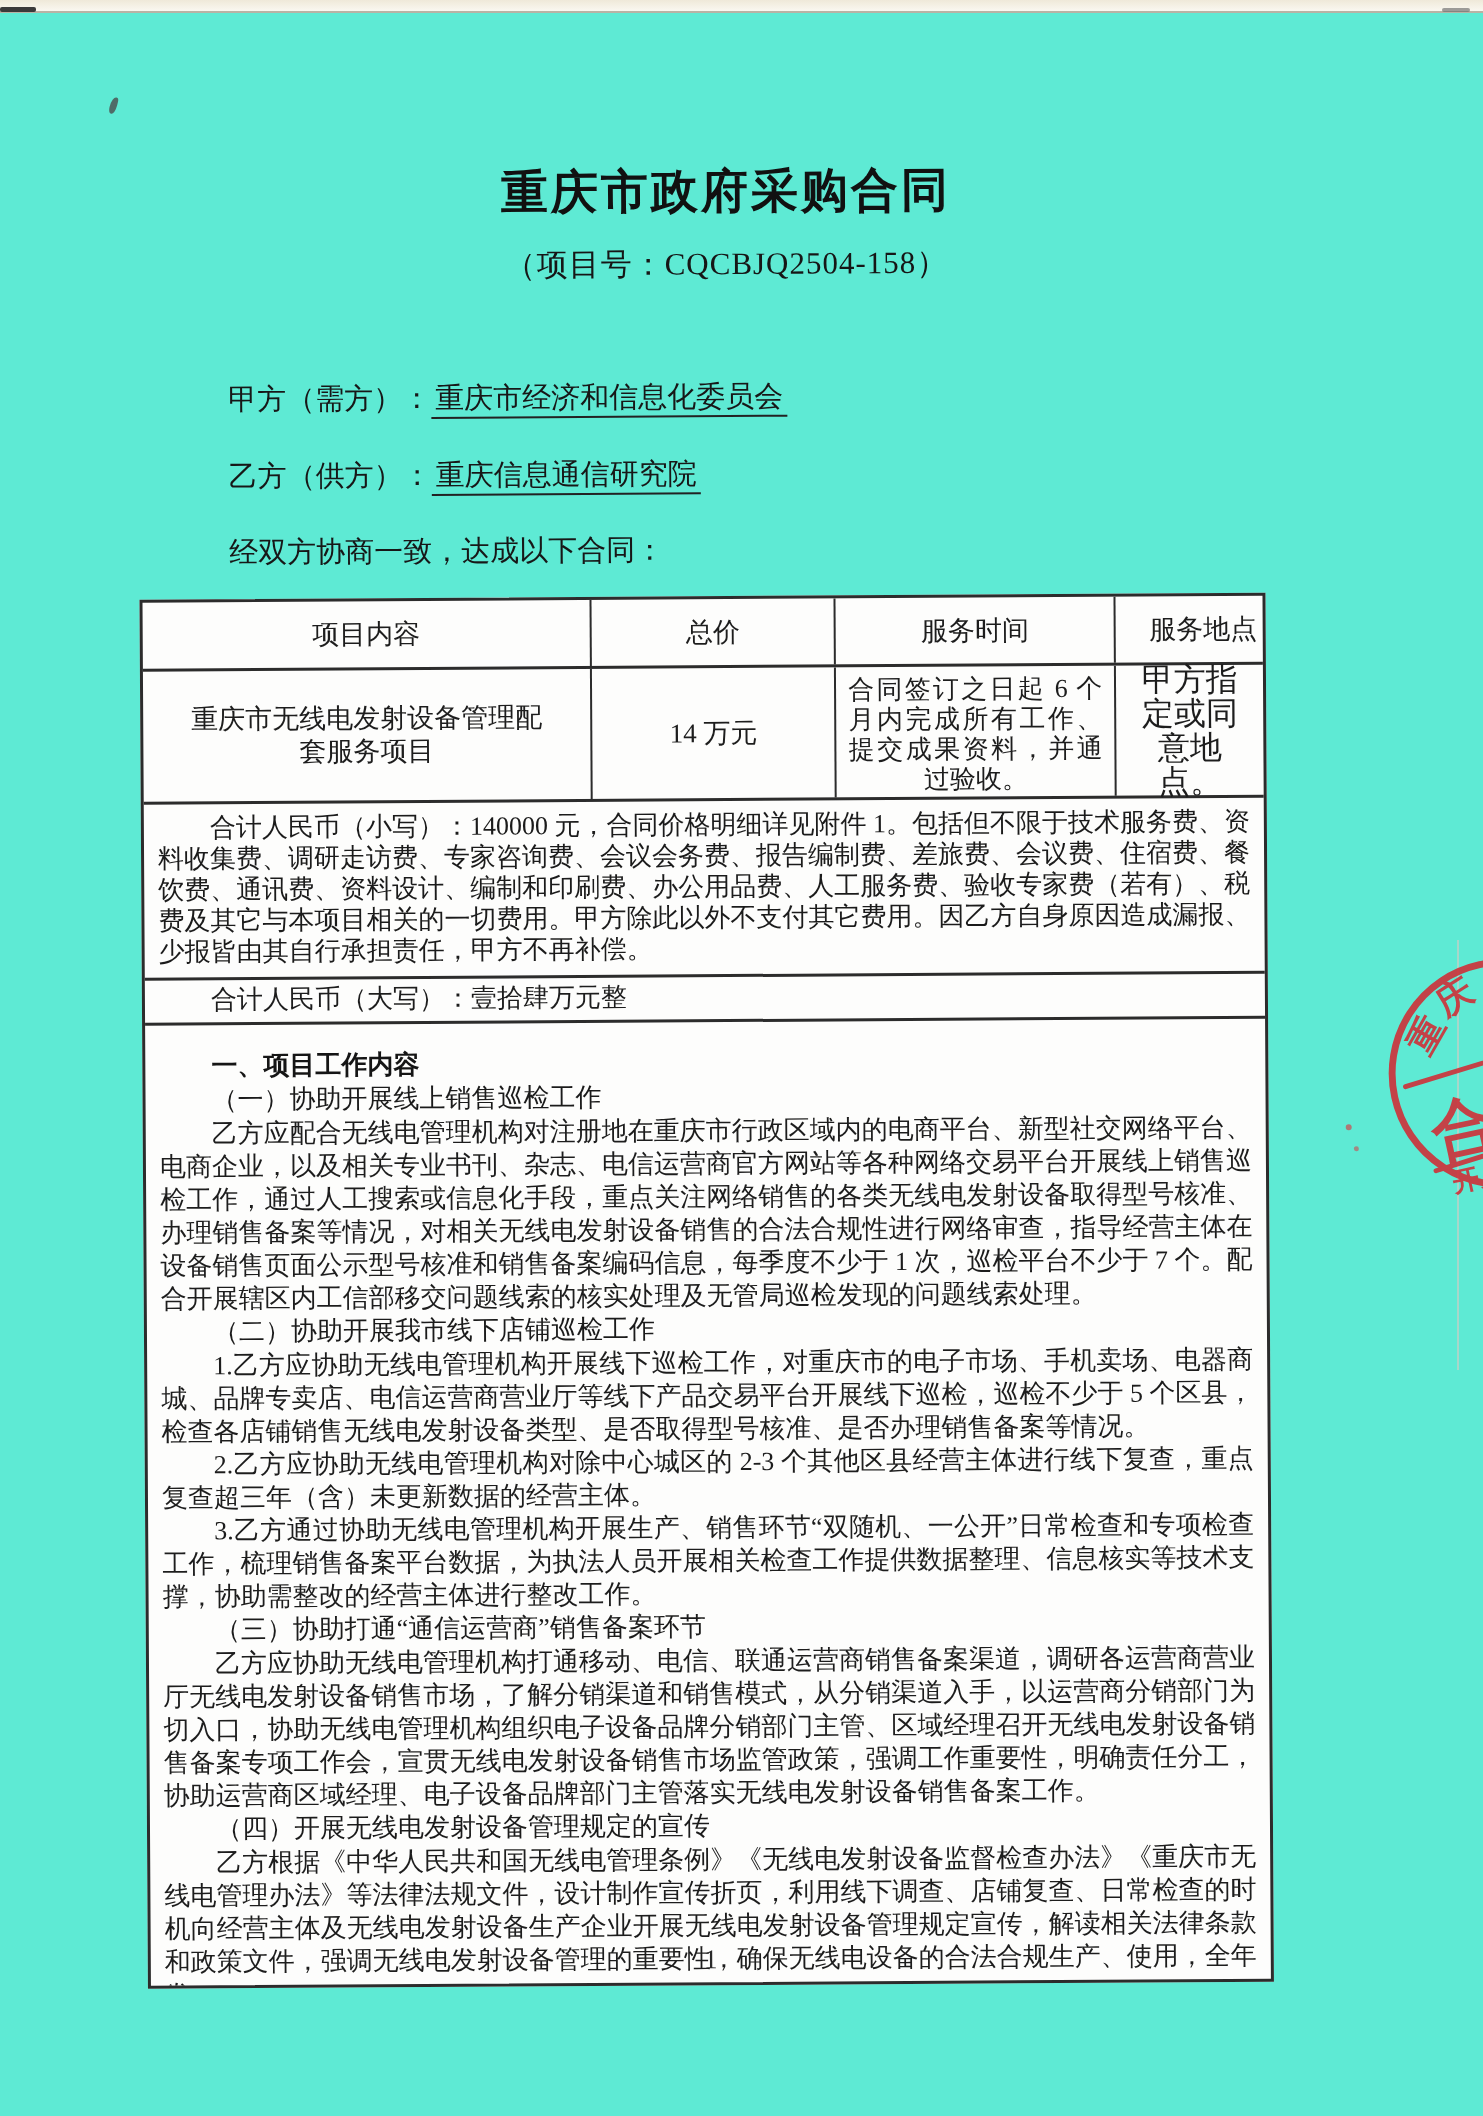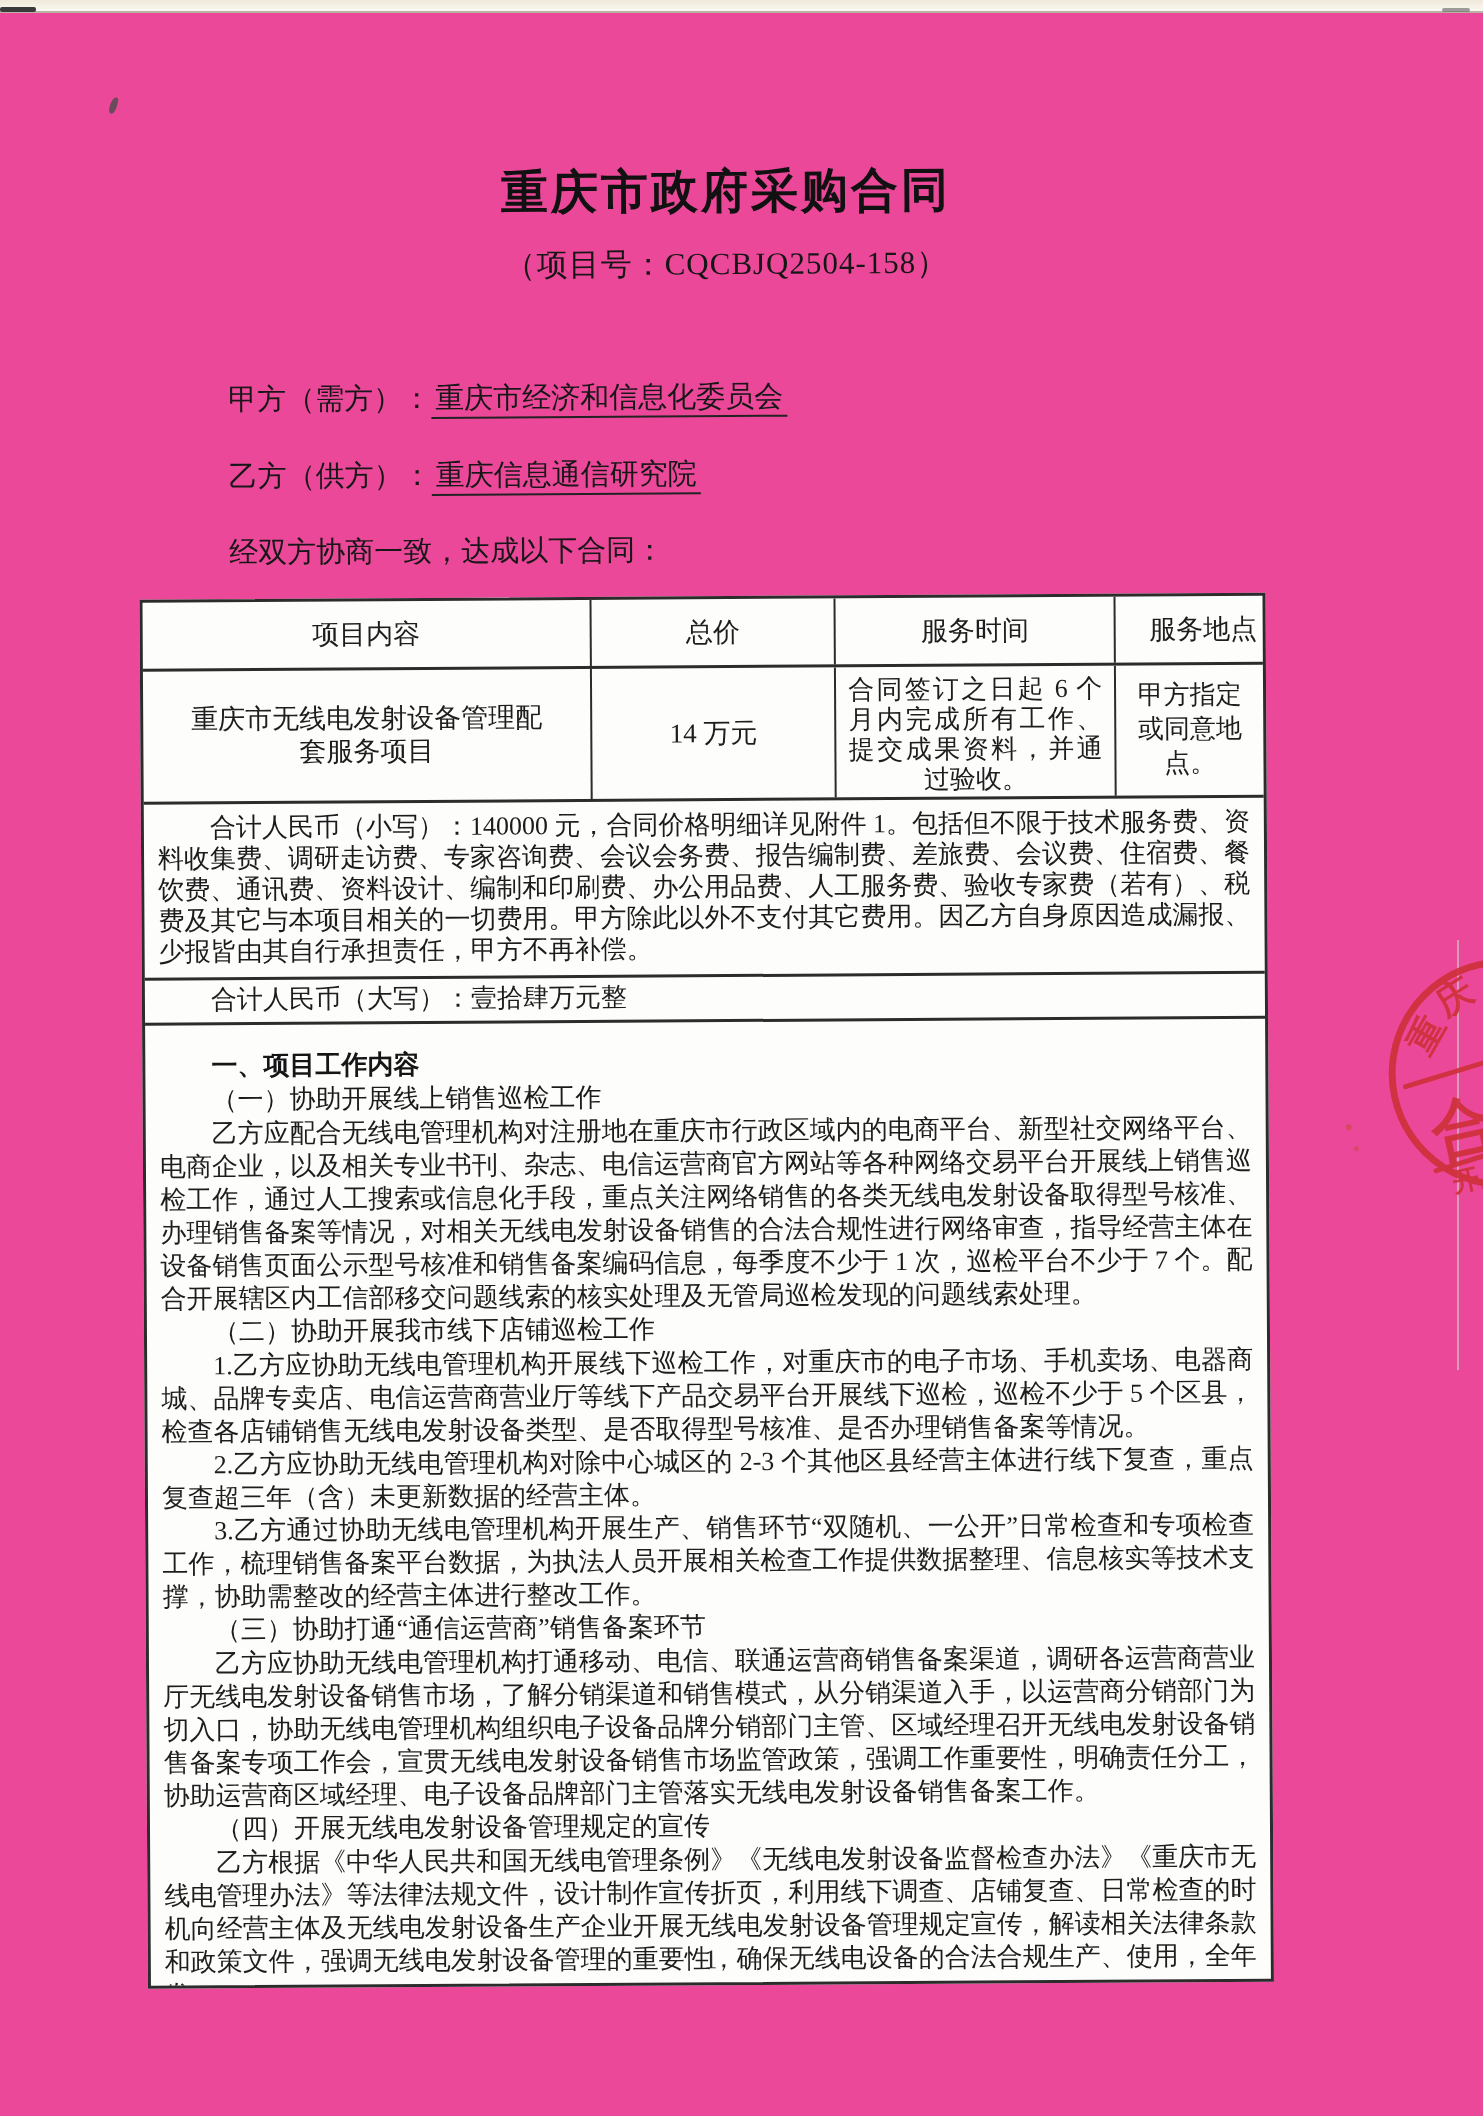--- a/index.html
+++ b/index.html
@@ -1,19 +1,19 @@
 <!DOCTYPE html>
 <html lang="zh"><head>
 <meta charset="utf-8">
 <style>
   html,body{margin:0;padding:0;background:#ffffff;}
   .page{
     position:relative;
     width:1483px;height:2116px;
-    background:#ec4899;
+    background:#5eead4;
     overflow:hidden;
     font-family:"Liberation Serif","DejaVu Serif",serif;
     color:#1d1d1d;
   }
   
   .scan-strip{position:absolute;top:0;left:0;right:0;height:11px;
     background:linear-gradient(#efe9d9,#faf8f1);border-bottom:2px solid #b9b3a5;}
   .scan-dash-left{position:absolute;top:7px;left:0;width:36px;height:5px;background:#3a3a3a;border-radius:2px;}
   .scan-dash-right{position:absolute;top:8px;left:1442px;width:28px;height:4px;background:#6a6a6a;opacity:.65;border-radius:2px;}
   .scan-speck{position:absolute;top:97px;left:110px;width:7px;height:17px;background:#4b4b4b;
@@ -53,21 +53,21 @@
   .cell:last-child{border-right:none;}
   .c1{width:40.1%;}
   .c2{width:21.8%;}
   .c3{width:25%;}
   .c4{width:13.1%;padding-left:28px;}
   .thead .cell{height:66px;font-size:27px;}
   .tdata .cell{height:130px;}
   .tdata .c1{padding:0 40px;}
   .tdata .c3{padding:0 12px;text-align:justify;text-align-last:center;display:block;
     padding-top:8px;font-size:26px;line-height:30px;}
-  .tdata .c4{padding:0 18px;font-size:26px;line-height:34px;font-family:Liberation Mono, monospace;}
+  .tdata .c4{padding:0 18px;font-size:32px;line-height:34px;}
 
   .full{display:block;padding:8px 14px 10px 14px;}
   .amount-lower p{
     margin:0;font-size:26px;line-height:31px;
     text-align:justify;text-indent:2em;color:#1b1b1b;
   }
   .amount-upper{padding:4px 14px 6px 14px;}
   .amount-upper p{margin:0;font-size:26px;line-height:32px;text-indent:2em;}
 
   .main-body{height:960px;overflow:hidden;padding:24px 14px 0 14px;}

